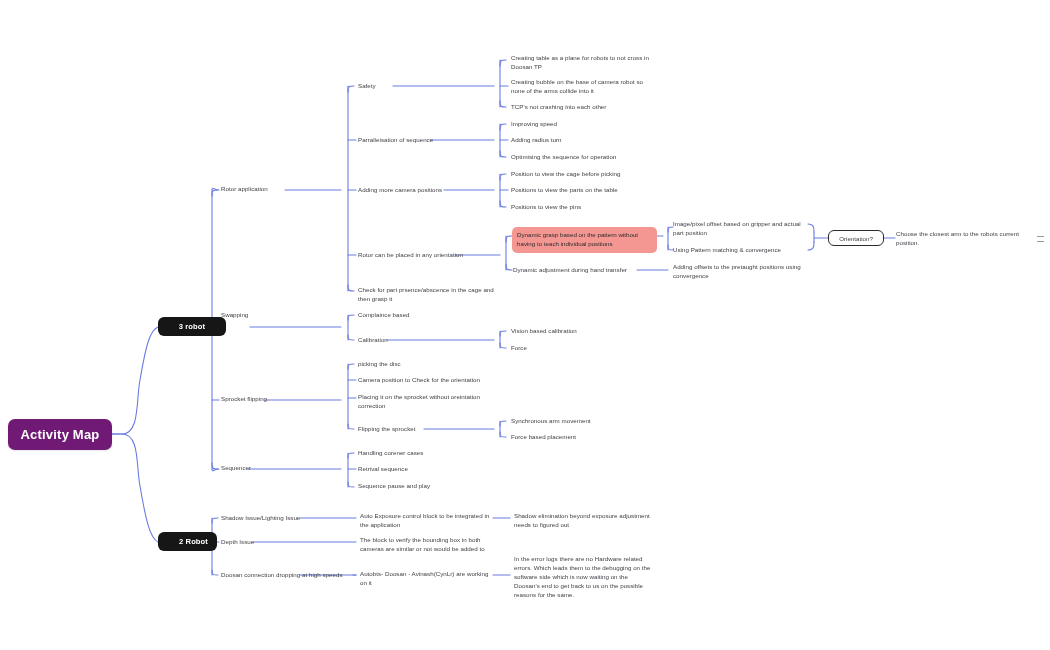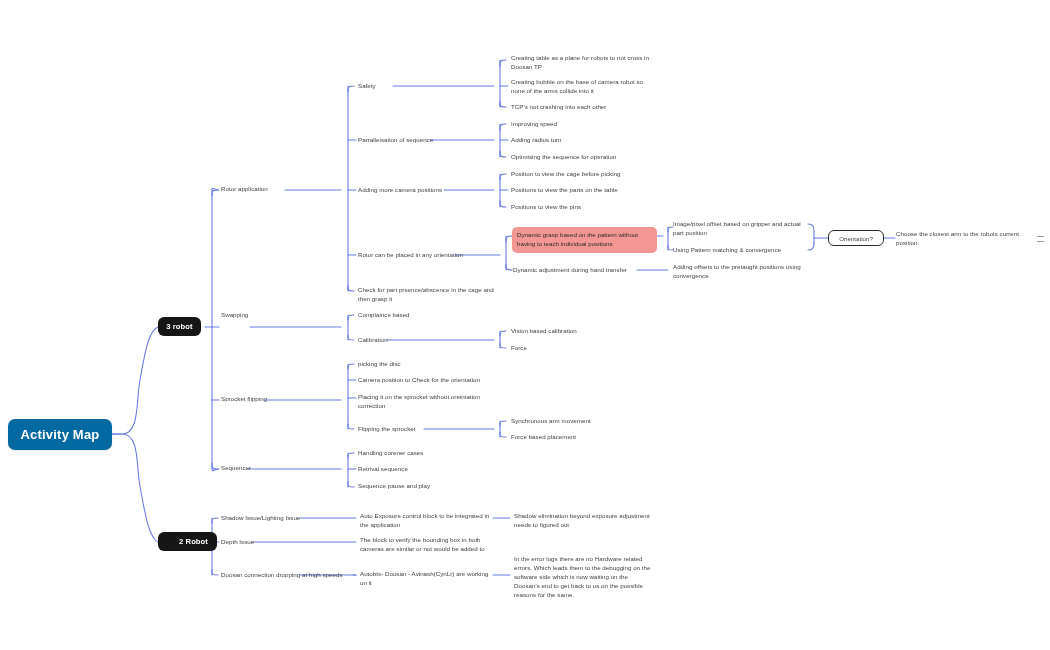--- a/index.html
+++ b/index.html
@@ -19,21 +19,21 @@
     color:#3f3f46;
     font-size:6.2px;
     line-height:1.45;
     letter-spacing:.02px;
     white-space:pre-line;
   }
 
   
   .root{
     position:absolute;
-    background:#0369a1;
+    background:#701a75;
     color:#ffffff;
     font-weight:bold;
     font-size:13px;
     letter-spacing:.2px;
     border-radius:7px;
     display:flex;align-items:center;justify-content:center;
     box-shadow:0 1px 2px rgba(0,0,0,.10);
   }
 
   
@@ -186,21 +186,21 @@
       <path d="M353,575 L356,575"></path>
       <path d="M300,575 L356,575"></path>
       <path d="M493,518 L510,518"></path>
       <path d="M493,575 L510,575"></path>
 
     </g>
   </svg>
 
   <div class="root" style="left:8px;top:419px;width:104px;height:31px;">Activity Map</div>
 
-  <div class="pill" style="left:158px;top:317px;width:43px;height:19px;">3 robot</div>
+  <div class="pill" style="left:158px;top:317px;width:68px;height:19px;">3 robot</div>
   <div class="pill" style="left:158px;top:532px;width:47px;height:19px;padding-left:12px;">2 Robot</div>
 
   <div class="node" style="left:221px;top:185px;width:80px;">Rotor application</div>
   <div class="node" style="left:221px;top:311px;width:80px;">Swapping</div>
   <div class="node" style="left:221px;top:395px;width:80px;">Sprocket flipping</div>
   <div class="node" style="left:221px;top:464px;width:80px;">Sequencer</div>
 
   <div class="node" style="left:358px;top:82px;width:80px;">Safety</div>
   <div class="node" style="left:358px;top:136px;width:95px;">Parralleisation of sequence</div>
   <div class="node" style="left:358px;top:186px;width:100px;">Adding more camera positions</div>

